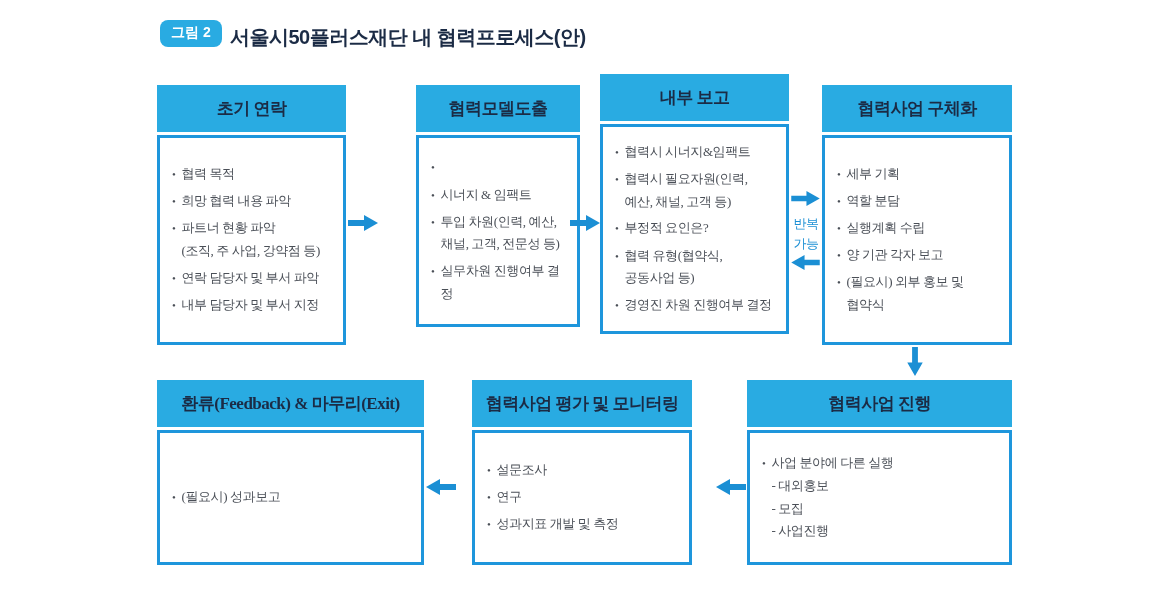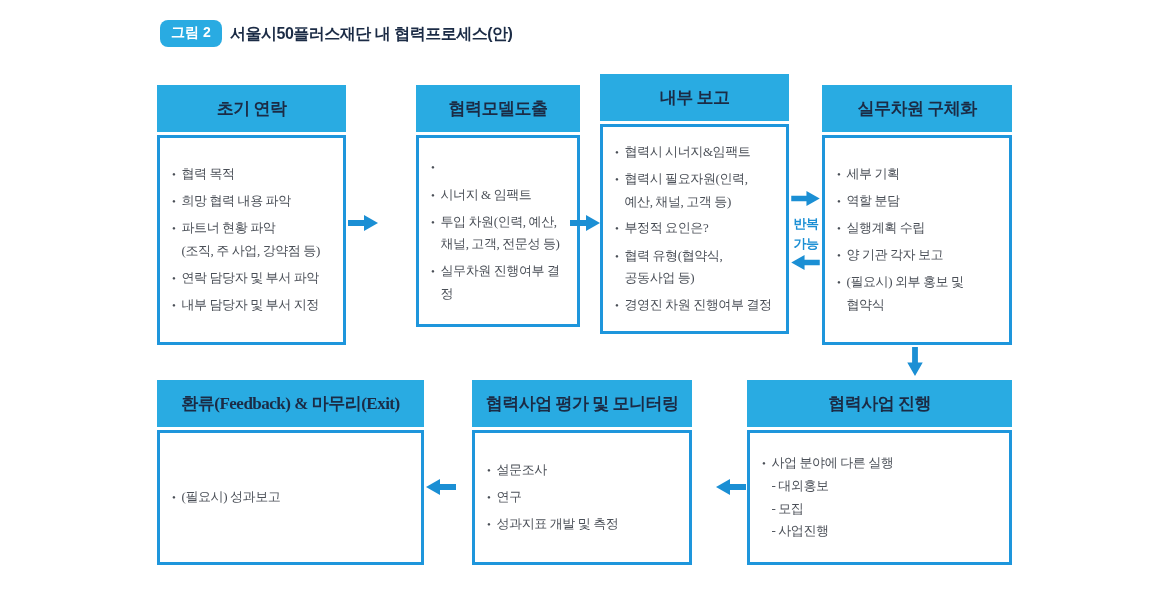--- a/index.html
+++ b/index.html
@@ -27,21 +27,21 @@
     font-weight: bold;
     font-size: 14px;
     padding: 4px 11px 5px 11px;
     border-radius: 8px;
   }
   .fig-title {
     position: absolute;
     left: 230px; top: 24px;
     color: var(--header_text);
     font-weight: bold;
-    font-size: 16px;
+    font-size: 20px;
     letter-spacing: -0.5px;
   }
   .pbox {
     position: absolute;
     display: flex;
     flex-direction: column;
     font-family: Liberation Serif, serif;
   }
   .phead {
     height: 47px;
@@ -83,21 +83,21 @@
   }
   .pbody .txt { white-space: pre-line; }
   .arrow {
     position: absolute;
     color: var(--arrow);
     line-height: 0;
   }
   .loop-label {
     position: absolute;
     color: var(--arrow);
-    font-weight: bold;
+    font-weight: normal;
     font-size: 13px;
     line-height: 1.5;
     text-align: center;
     white-space: pre-line;
     letter-spacing: -0.5px;
   }
 </style>
 </head>
 <body>
 
@@ -215,21 +215,21 @@
   <div class="loop-label" style="left:789px;top:214px;width:34px;">반복
 가능</div>
   <div class="arrow" style="left:791px;top:253px;">
     <svg width="29" height="19" viewBox="0 0 30 20">
         <polygon fill="currentColor" points="30,7 14,7 14,2 0,10 14,18 14,13 30,13"></polygon>
       </svg>
   </div>
 
   <div class="pbox" style="left:822px;top:85px;width:190px;height:260px;">
     <div class="phead">
-        <span>실무차원 구체화</span>
+        <span>협력사업 구체화</span>
       </div>
     <div class="pbody">
       <ul>
         <li>
             <span class="dot">•</span>
             <span class="txt">세부 기획</span>
           </li>
         <li>
             <span class="dot">•</span>
             <span class="txt">역할 분담</span>

